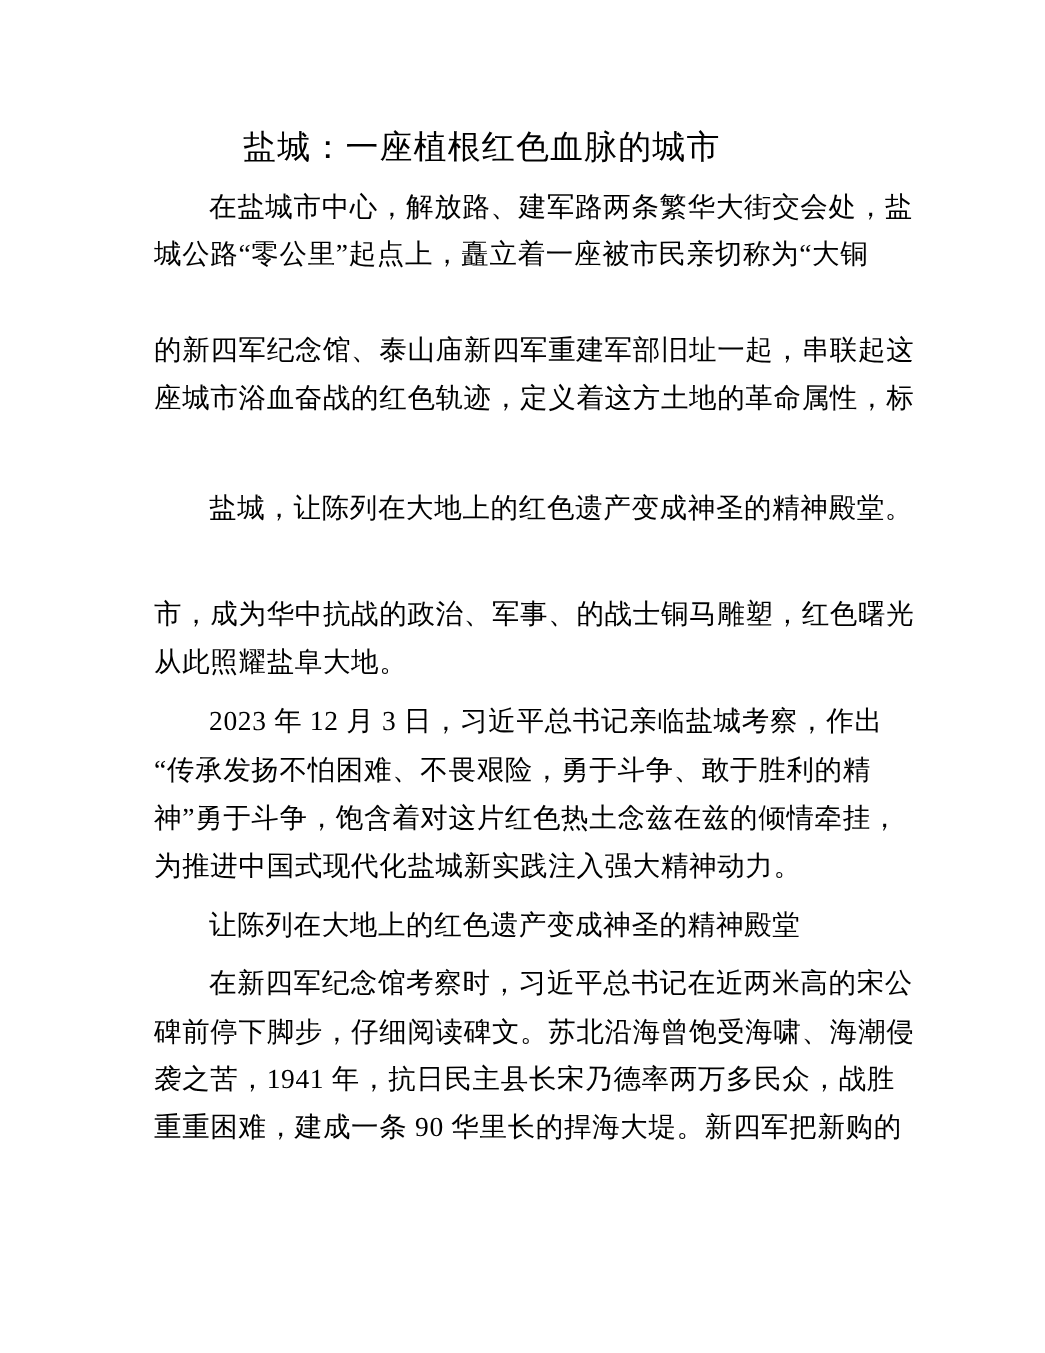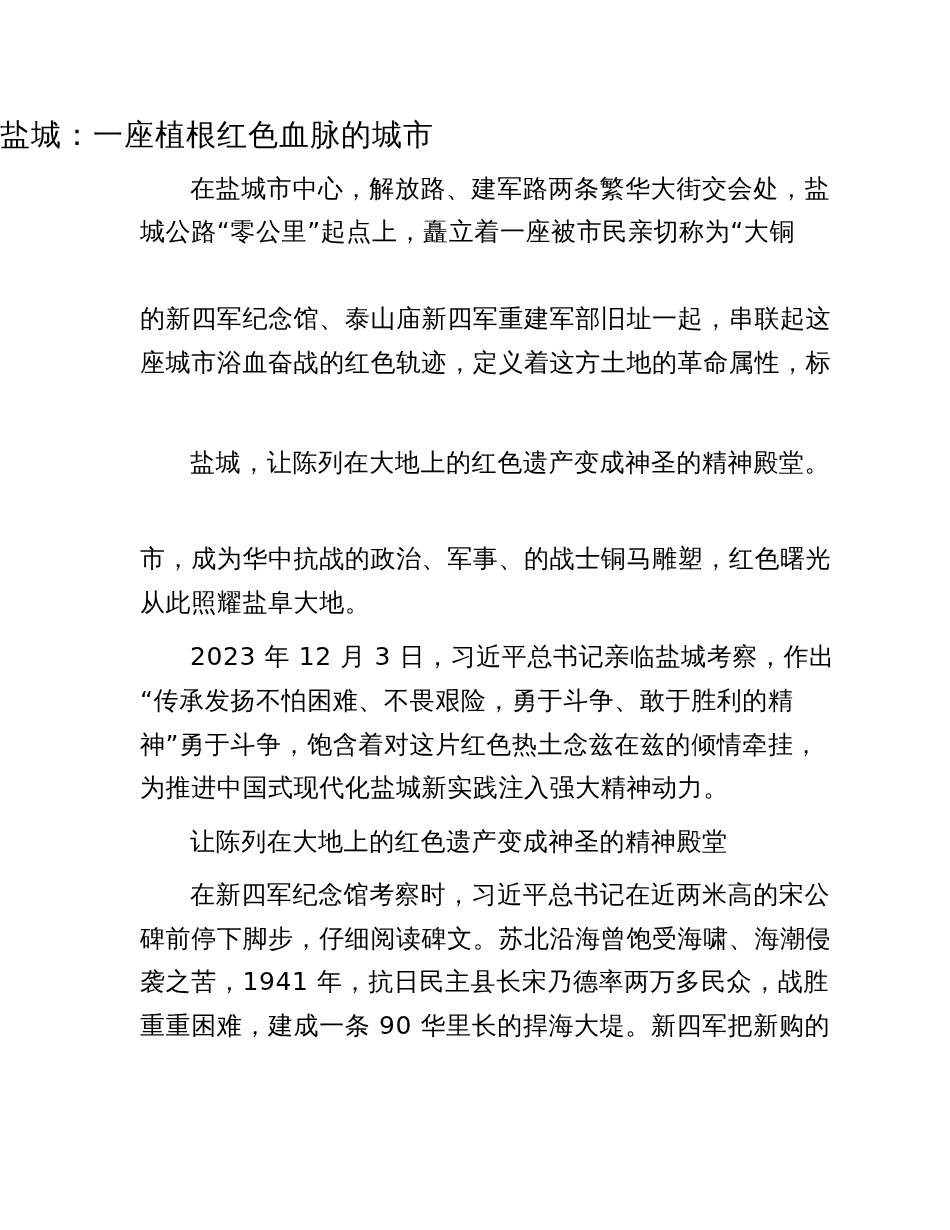--- a/index.html
+++ b/index.html
@@ -1,22 +1,22 @@
 <!DOCTYPE html>
 <html><head>
 <meta charset="utf-8">
 <style>
   html, body { margin: 0; padding: 0; background: #ffffff; }
   body { width: 950px; height: 1230px; position: relative; overflow: hidden;
          font-family: "DejaVu Sans", sans-serif; color: #000; }
   .page { position: absolute; left: 0; top: 0; width: 950px; height: 1230px; background: #fff; }
-  .title { position: absolute; left: 0; width: 876px; top: 114px; 
+  .title { position: absolute; left: 0; width: 876px; top: 114px; text-align: center;
            font-size: 30px; line-height: 42px; letter-spacing: 1px; }
   .line { position: absolute; left: 140px; width: 680px; font-size: 25px;
-          line-height: 34px; white-space: nowrap; letter-spacing: 0.6px; }
+          line-height: 34px; white-space: nowrap; letter-spacing: 0.6px; font-family: Liberation Serif, serif; }
   .indent { left: 190px; width: 630px; }
 </style>
 </head>
 <body>
 
 <div class="page">
   <div class="title">盐城：一座植根红色血脉的城市</div>
 
   <div class="line indent" style="top:172px">在盐城市中心，解放路、建军路两条繁华大街交会处，盐</div>
   <div class="line" style="top:215px">城公路“零公里”起点上，矗立着一座被市民亲切称为“大铜</div>

